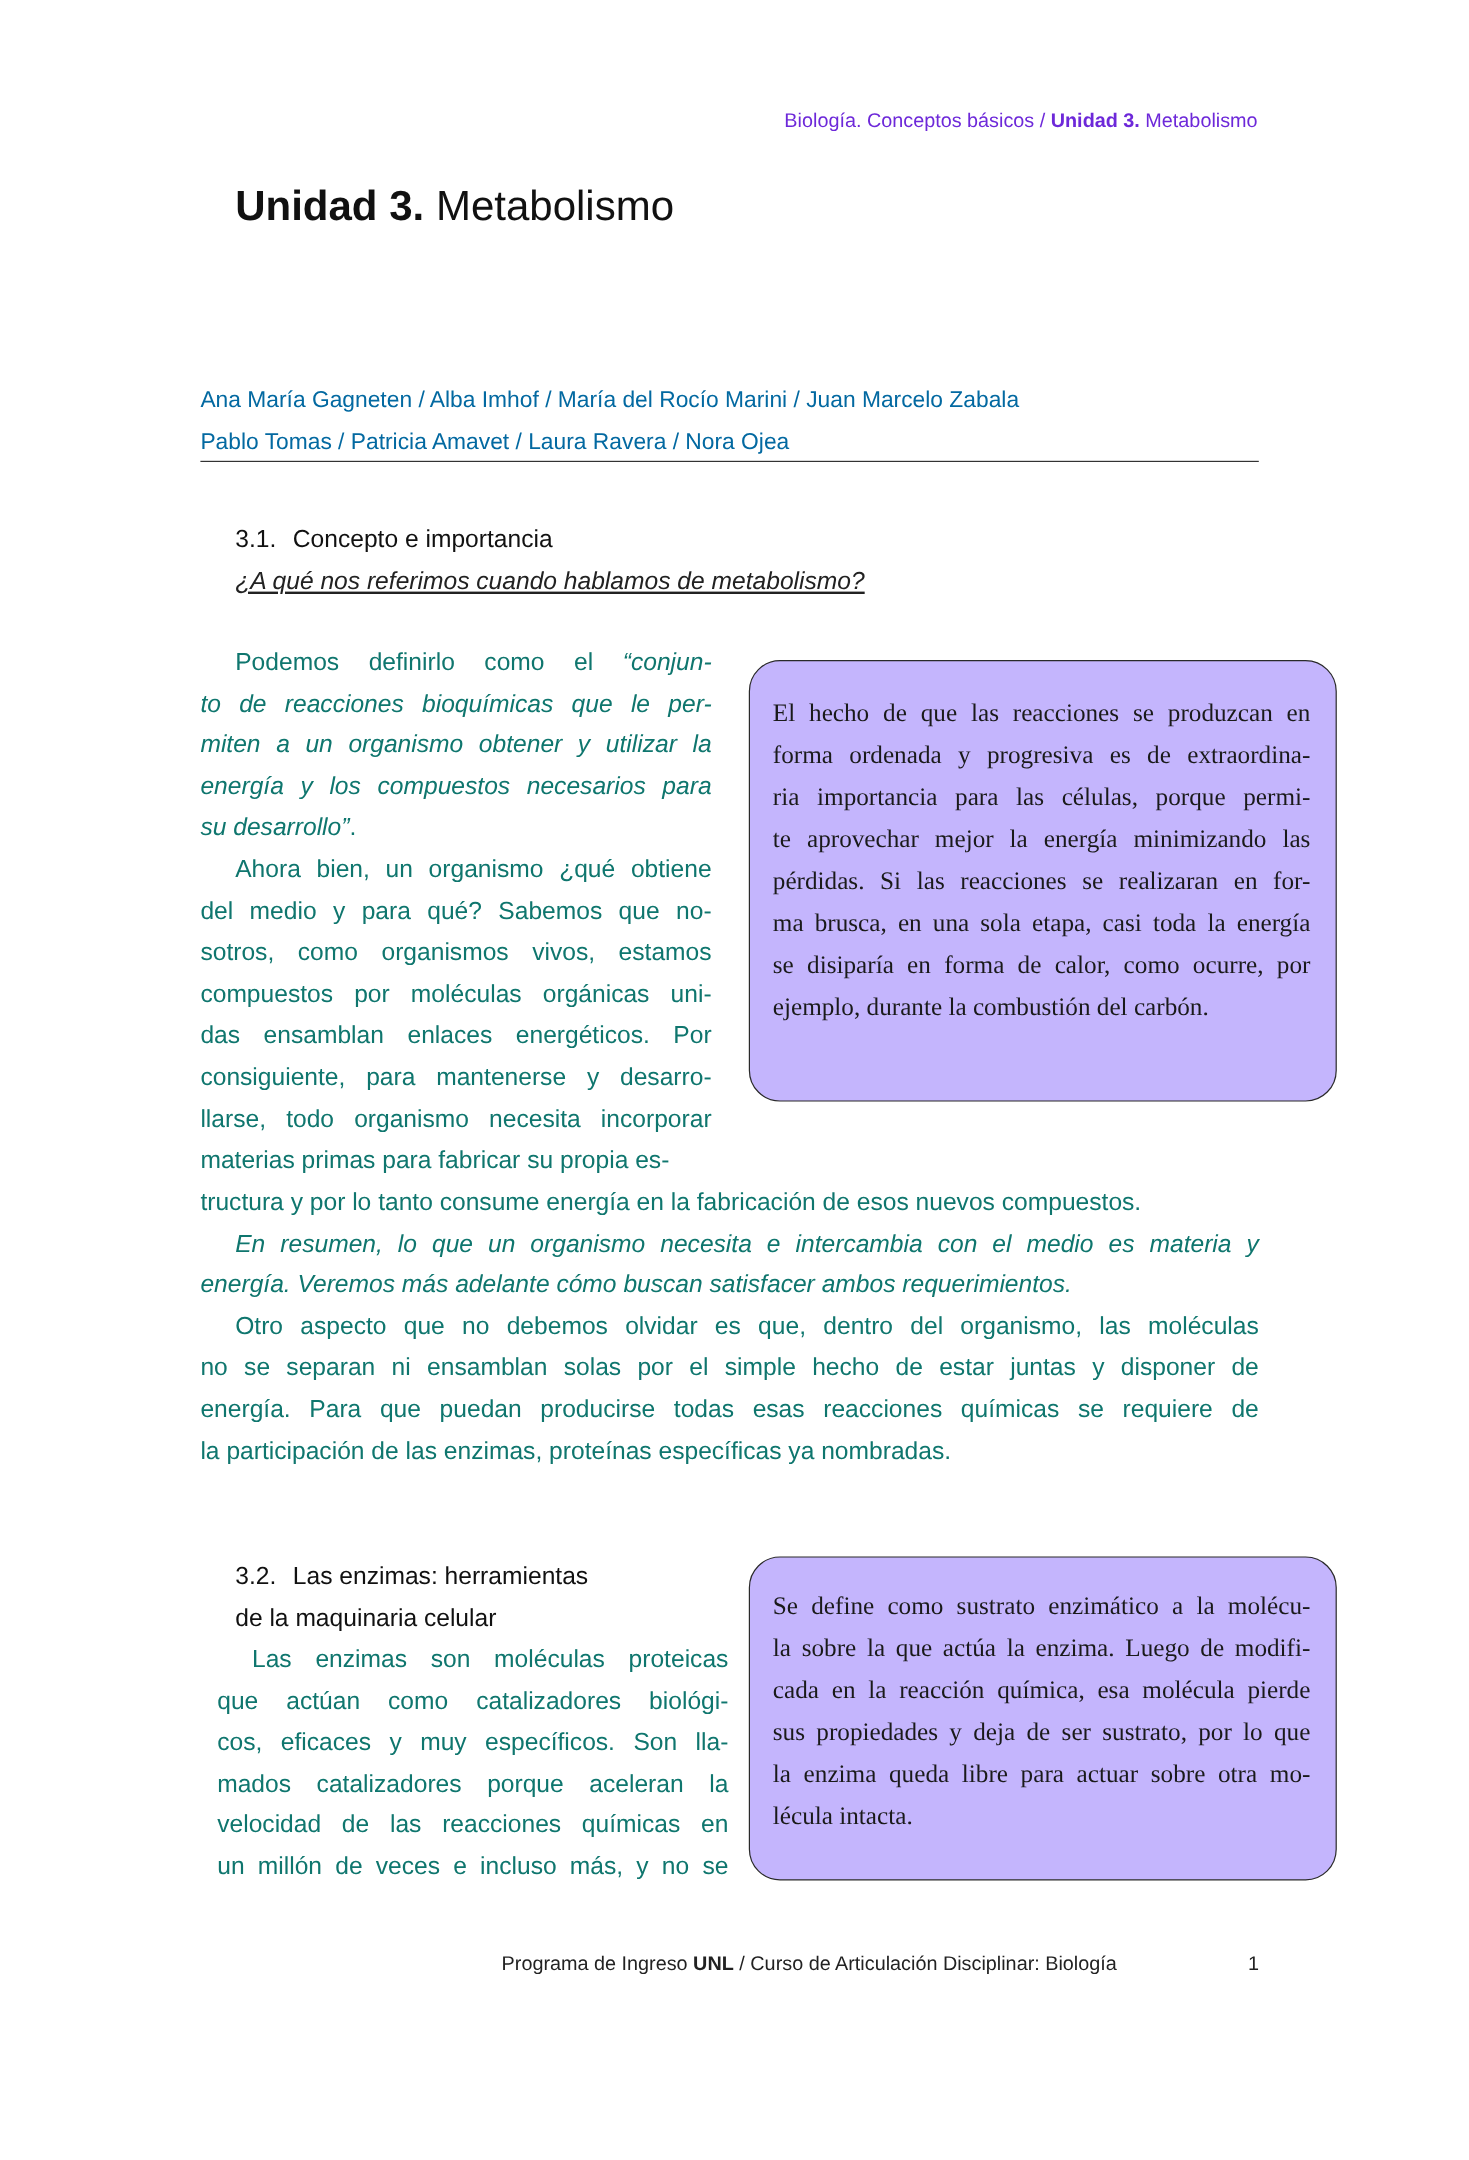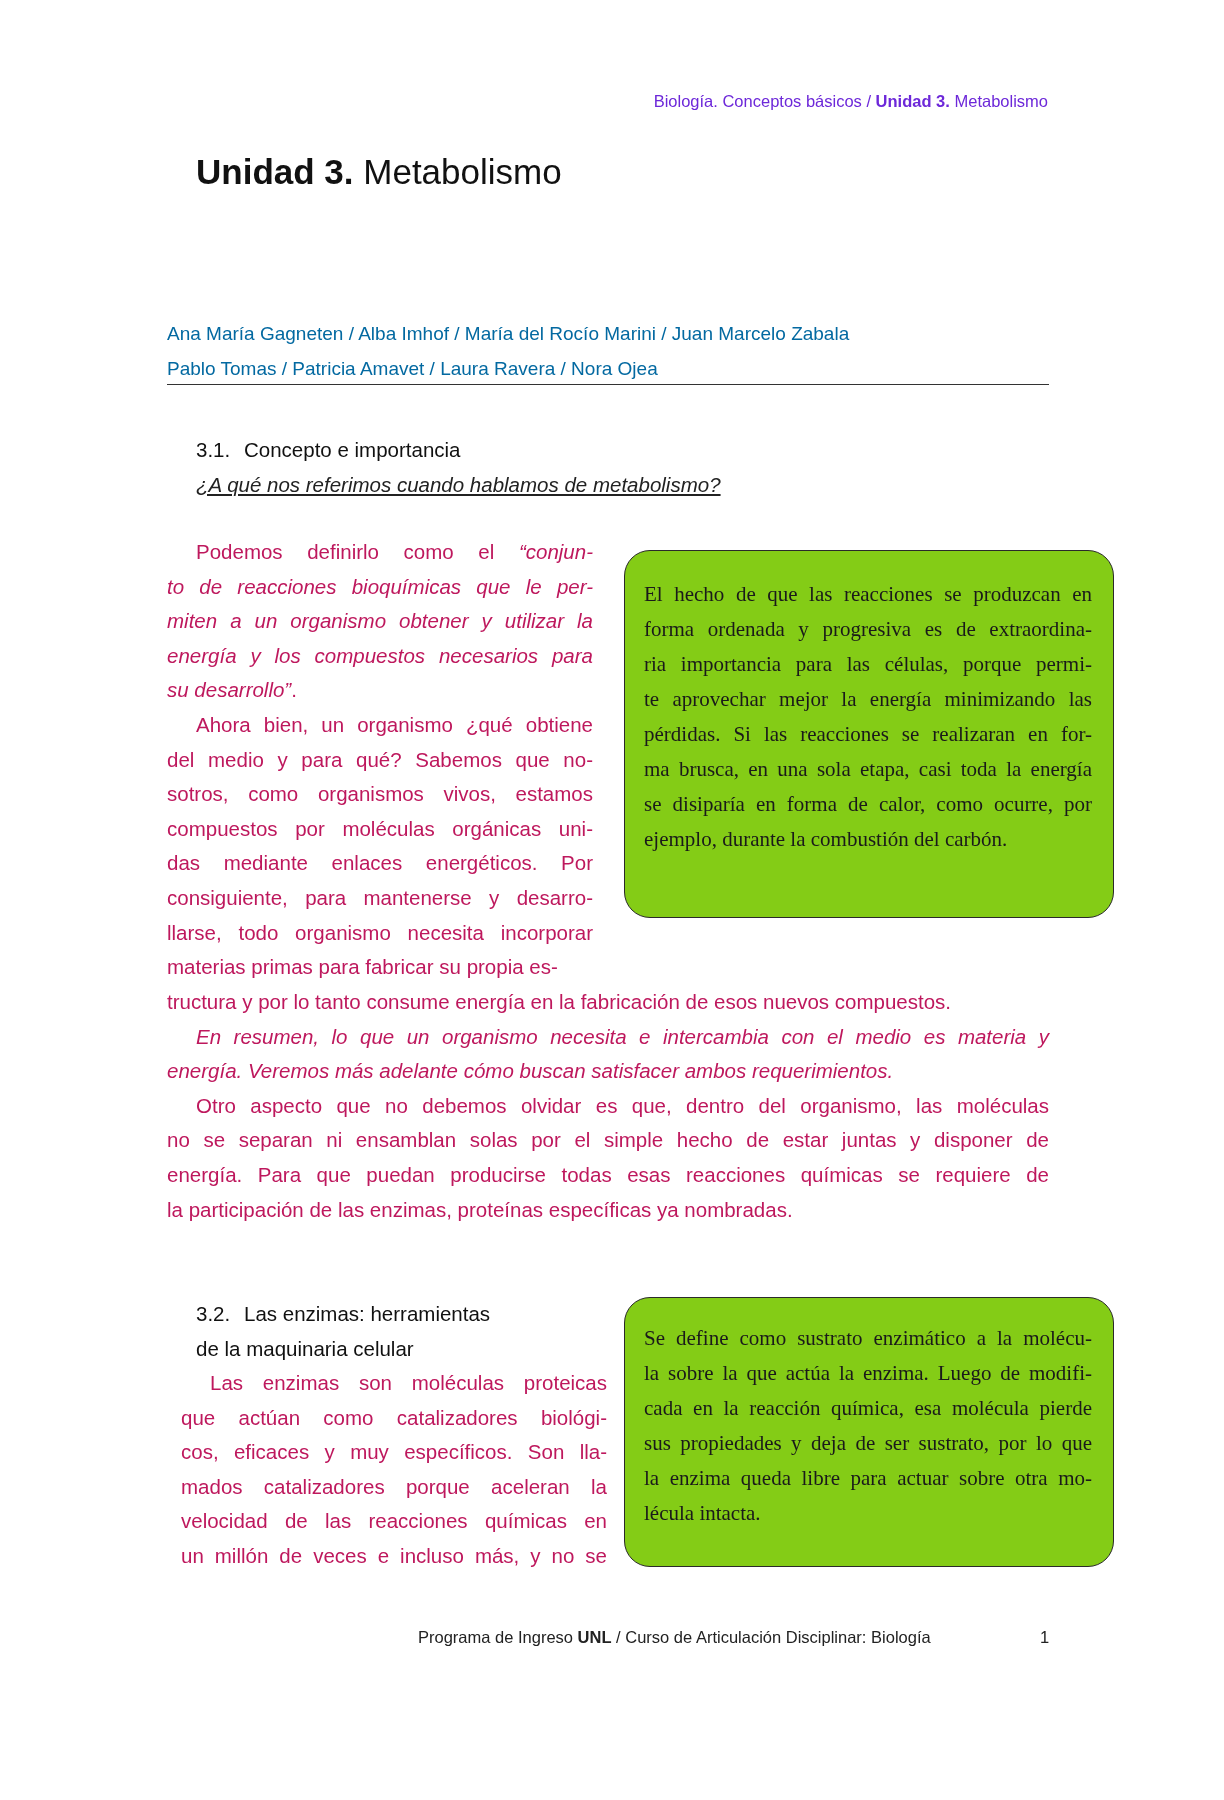--- a/index.html
+++ b/index.html
@@ -7,26 +7,26 @@
   .abs { position: absolute; }
   .running-head { top: 92px; right: 176px; font-size: 16.5px; color: #6d28d9; white-space: nowrap; }
   .running-head b { font-weight: bold; }
   .page-title { top: 152px; left: 196px; font-size: 35px; color: #111; white-space: nowrap; }
   .page-title b { font-weight: bold; }
   .authors { top: 316px; left: 167px; font-size: 19px; line-height: 35px; color: #0369a1; }
   .rule { top: 384px; left: 167px; width: 882px; height: 0; border-top: 1.3px solid #333; }
   .sec-head { font-size: 20.5px; line-height: 35px; color: #111; }
   .sec-num { display: inline-block; width: 48px; }
   .q { font-style: italic; font-size: 20.5px; color: #222; }
-  .body-text { font-size: 20.5px; line-height: 34.6px; color: #be185d; }
+  .body-text { font-size: 20.5px; line-height: 34.6px; color: #0f766e; }
   .line { display: block; white-space: nowrap; }
   .jline { display: block; text-align: justify; text-align-last: justify; white-space: normal; }
   .indent { padding-left: 29px; }
   .it { font-style: italic; }
-  .box { border: 1.4px solid #2a2a2a; border-radius: 26px; background: #84cc16; box-sizing: border-box; }
+  .box { border: 1.4px solid #2a2a2a; border-radius: 26px; background: #c4b5fd; box-sizing: border-box; }
   .box-text { font-family: "Liberation Serif", "DejaVu Serif", serif; font-size: 21px; line-height: 35px; color: #1a1a1a; }
   .footer { top: 1628px; left: 418px; font-size: 16.5px; color: #222; white-space: nowrap; }
   .footer b { font-weight: bold; }
   .page-num { top: 1628px; left: 1040px; font-size: 16.5px; color: #222; }
 </style>
 </head>
 <body>
 
 <div class="abs running-head">
   <span>Biología.</span><span> Conceptos básicos / </span><b>Unidad 3.</b><span> Metabolismo</span>
@@ -50,21 +50,21 @@
 <div class="abs body-text" style="top:535px; left:167px; width:426px;">
   <span class="jline indent"><span>Podemos definirlo como el </span><span class="it">“conjun-</span></span>
   <span class="jline it">to de reacciones bioquímicas que le per-</span>
   <span class="jline it">miten a un organismo obtener y utilizar la</span>
   <span class="jline it">energía y los compuestos necesarios para</span>
   <span class="line"><span class="it">su desarrollo”</span><span>.</span></span>
   <span class="jline indent">Ahora bien, un organismo ¿qué obtiene</span>
   <span class="jline">del medio y para qué? Sabemos que no-</span>
   <span class="jline">sotros, como organismos vivos, estamos</span>
   <span class="jline">compuestos por moléculas orgánicas uni-</span>
-  <span class="jline">das mediante enlaces energéticos. Por</span>
+  <span class="jline">das ensamblan enlaces energéticos. Por</span>
   <span class="jline">consiguiente, para mantenerse y desarro-</span>
   <span class="jline">llarse, todo organismo necesita incorporar</span>
   <span class="line">materias primas para fabricar su propia es-</span>
 </div>
 
 <div class="abs body-text" style="top:985px; left:167px; width:882px;">
   <span class="line">tructura y por lo tanto consume energía en la fabricación de esos nuevos compuestos.</span>
   <span class="jline it indent">En resumen, lo que un organismo necesita e intercambia con el medio es materia y</span>
   <span class="line it">energía. Veremos más adelante cómo buscan satisfacer ambos requerimientos.</span>
   <span class="jline indent">Otro aspecto que no debemos olvidar es que, dentro del organismo, las moléculas</span>

